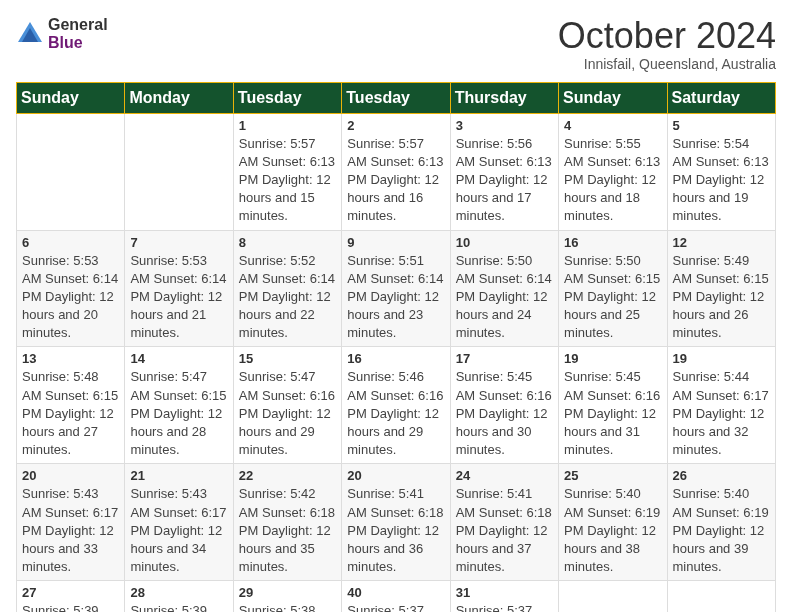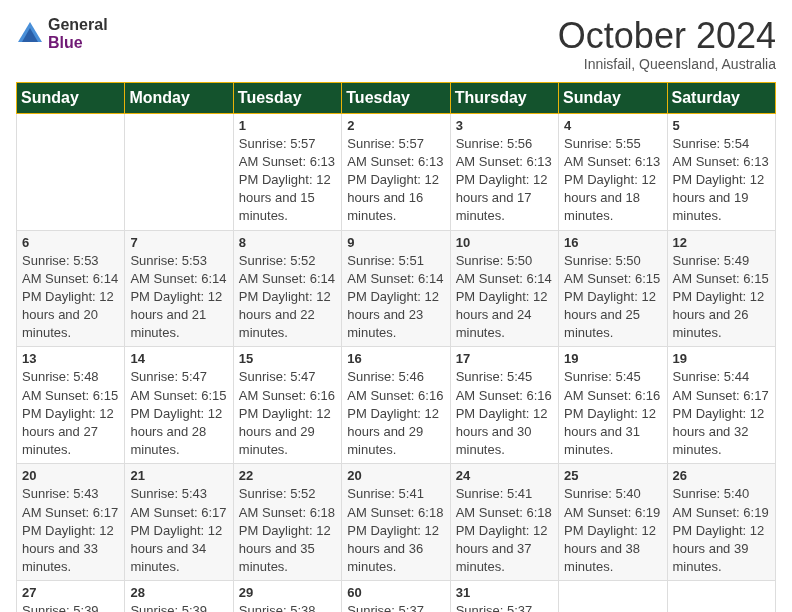--- a/index.html
+++ b/index.html
@@ -244,21 +244,21 @@
 Daylight: 12 hours and 33 minutes.</div>
         </td>
         <td>
           <span class="day-number">21</span>
           <div class="day-info">Sunrise: 5:43 AM
 Sunset: 6:17 PM
 Daylight: 12 hours and 34 minutes.</div>
         </td>
         <td>
           <span class="day-number">22</span>
-          <div class="day-info">Sunrise: 5:52 AM
+          <div class="day-info">Sunrise: 5:42 AM
 Sunset: 6:18 PM
 Daylight: 12 hours and 35 minutes.</div>
         </td>
         <td>
           <span class="day-number">20</span>
           <div class="day-info">Sunrise: 5:41 AM
 Sunset: 6:18 PM
 Daylight: 12 hours and 36 minutes.</div>
         </td>
         <td>
@@ -293,21 +293,21 @@
 Sunset: 6:20 PM
 Daylight: 12 hours and 41 minutes.</div>
         </td>
         <td>
           <span class="day-number">29</span>
           <div class="day-info">Sunrise: 5:38 AM
 Sunset: 6:20 PM
 Daylight: 12 hours and 42 minutes.</div>
         </td>
         <td>
-          <span class="day-number">60</span>
+          <span class="day-number">40</span>
           <div class="day-info">Sunrise: 5:37 AM
 Sunset: 6:20 PM
 Daylight: 12 hours and 42 minutes.</div>
         </td>
         <td>
           <span class="day-number">31</span>
           <div class="day-info">Sunrise: 5:37 AM
 Sunset: 12:21 PM
 Daylight: 12 hours and 43 minutes.</div>
         </td>

